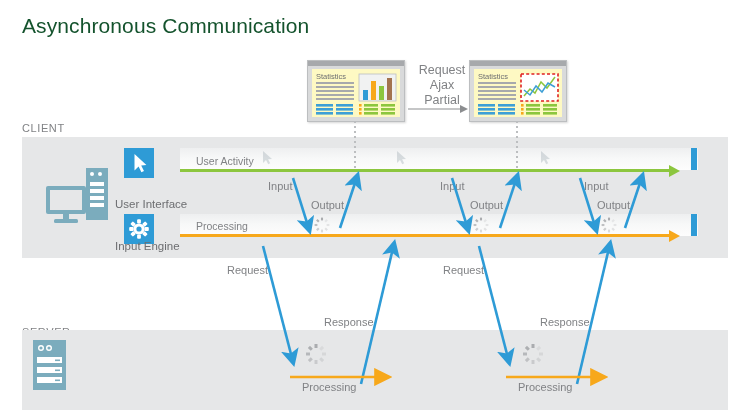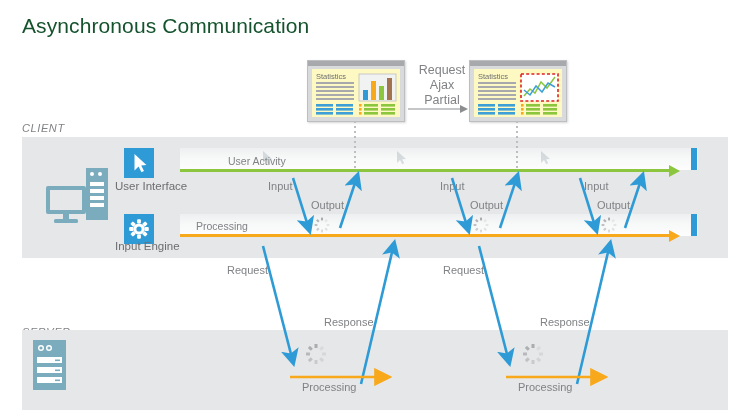--- a/index.html
+++ b/index.html
@@ -7,21 +7,21 @@
        font-family:"Liberation Sans",sans-serif;color:#6d6e71;}
   .root{position:absolute;inset:0;}
 
   
   .title{position:absolute;left:22px;top:14px;font-size:21px;font-weight:400;
          color:#14532d;letter-spacing:.1px;white-space:nowrap;}
   .subtitle{position:absolute;left:22px;top:41px;font-size:11.5px;font-weight:400;
             color:#808285;white-space:nowrap;}
 
   
-  .zone-label{position:absolute;font-size:11px;color:#808285;letter-spacing:.6px;font-style:italic;}
+  .zone-label{position:absolute;font-size:11px;color:#808285;letter-spacing:.6px;}
   .band{position:absolute;background:#e6e7e8;}
 
   
   .dev{position:absolute;}
 
   
   .lane{position:absolute;height:22px;
         background:linear-gradient(to bottom,#eeeff0 0%,#f7f8f8 45%,#fdfdfd 100%);}
   .laneline{position:absolute;height:3px;}
   .lanecap{position:absolute;width:6px;height:22px;background:#2e9bd6;}
@@ -93,41 +93,41 @@
       <rect x="22" y="29.5" width="5" height="1.6" fill="#7bacbd"></rect>
       <rect x="22" y="39.5" width="5" height="1.6" fill="#7bacbd"></rect>
     </svg>
   </div>
 
   <div class="tile" style="left:124px;top:148px;">
     <svg width="30" height="30" viewBox="0 0 30 30">
       <path d="M10.5 6 L10.5 22.5 L14.6 18.6 L17.4 24.2 L20 22.9 L17.2 17.4 L22.4 17.1 Z" fill="#ffffff"></path>
     </svg>
   </div>
-  <div class="lbl-dev" style="left:115px;top:180px;">User Interface</div>
+  <div class="lbl-dev" style="left:115px;top:198px;">User Interface</div>
 
   <div class="tile" style="left:124px;top:214px;">
     <svg width="30" height="30" viewBox="0 0 30 30">
       <path fill="#ffffff" d="M15 9.4a5.6 5.6 0 1 0 0 11.2 5.6 5.6 0 0 0 0-11.2zm0 8.2a2.6 2.6 0 1 1 0-5.2 2.6 2.6 0 0 1 0 5.2z"></path>
       <g fill="#ffffff">
         <rect x="13.1" y="5.2" width="3.8" height="4.4" rx="1"></rect>
         <rect x="13.1" y="20.4" width="3.8" height="4.4" rx="1"></rect>
         <rect x="5.2" y="13.1" width="4.4" height="3.8" rx="1"></rect>
         <rect x="20.4" y="13.1" width="4.4" height="3.8" rx="1"></rect>
         <rect x="7.2" y="7.9" width="3.8" height="4.4" rx="1" transform="rotate(-45 9.1 10.1)"></rect>
         <rect x="19" y="7.9" width="3.8" height="4.4" rx="1" transform="rotate(45 20.9 10.1)"></rect>
         <rect x="7.2" y="17.7" width="3.8" height="4.4" rx="1" transform="rotate(45 9.1 19.9)"></rect>
         <rect x="19" y="17.7" width="3.8" height="4.4" rx="1" transform="rotate(-45 20.9 19.9)"></rect>
       </g>
     </svg>
   </div>
   <div class="lbl-dev" style="left:115px;top:240px;">Input Engine</div>
 
   <div class="lane" style="left:180px;top:148px;width:518px;"></div>
-  <div class="lbl" style="left:196px;top:155px;margin-left:32px;">User Activity</div>
+  <div class="lbl" style="left:196px;top:155px;">User Activity</div>
   <div class="laneline" style="left:180px;top:169px;width:489px;background:#8cc63e;"></div>
   <div class="arrowhead" style="left:669px;top:164.5px;border-left:11px solid #8cc63e;"></div>
   <div class="lanecap" style="left:691px;top:148px;"></div>
 
   <div class="lane" style="left:180px;top:214px;width:518px;"></div>
   <div class="lbl" style="left:196px;top:220px;">Processing</div>
   <div class="laneline" style="left:180px;top:234px;width:489px;background:#f7a81b;"></div>
   <div class="arrowhead" style="left:669px;top:229.5px;border-left:11px solid #f7a81b;"></div>
   <div class="lanecap" style="left:691px;top:214px;"></div>
 

